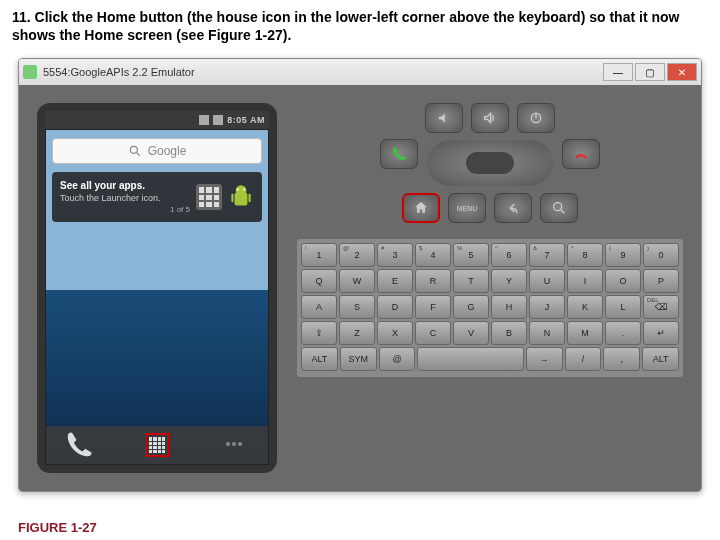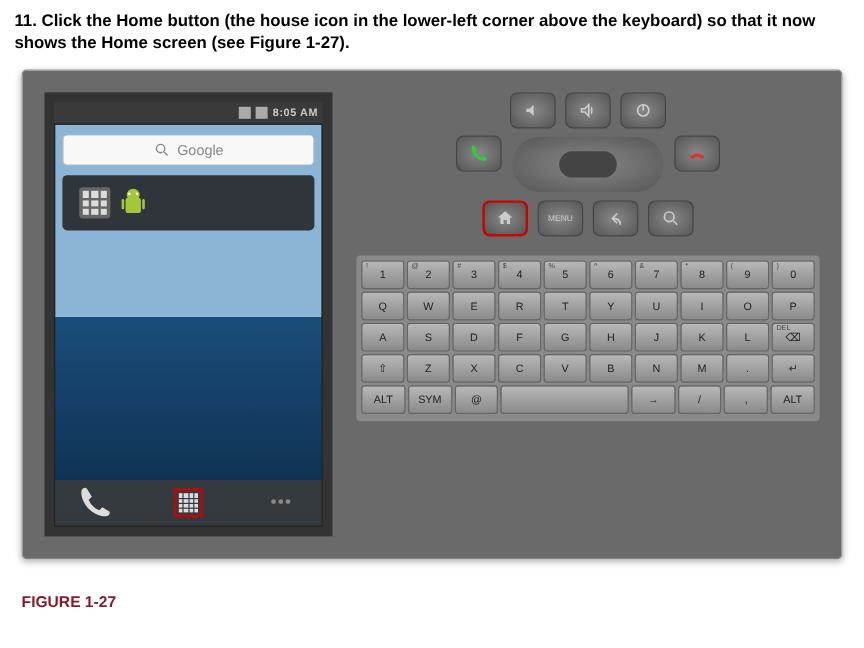--- a/index.html
+++ b/index.html
@@ -5,21 +5,21 @@
     * { margin: 0; padding: 0; box-sizing: border-box; }
     body { width: 720px; height: 540px; font-family: Arial, sans-serif; background: #fff; overflow: hidden; }
     .instruction { padding: 8px 12px; font-weight: bold; font-size: 14px; line-height: 1.3; }
     .emulator-window { margin: 6px 18px; border: 1px solid #888; border-radius: 4px; overflow: hidden; box-shadow: 0 2px 6px rgba(0,0,0,0.3); }
     .titlebar { height: 26px; background: linear-gradient(#f0f0f0, #dcdcdc); display: flex; align-items: center; padding: 0 4px; font-size: 11px; }
     .titlebar-icon { width: 14px; height: 14px; margin-right: 6px; background: #7c7; border-radius: 2px; }
     .titlebar-text { flex: 1; color: #333; }
     .win-btn { width: 30px; height: 18px; margin-left: 2px; border: 1px solid #aaa; background: #e8e8e8; display: flex; align-items: center; justify-content: center; font-size: 10px; }
     .win-close { background: #d85040; color: #fff; }
     .emu-body { display: flex; background: #6a6a6a; padding: 18px; gap: 20px; }
-    .phone-panel { width: 240px; height: 370px; background: #333; border-radius: 0; padding: 8px; display: flex; flex-direction: column; }
+    .phone-panel { width: 240px; height: 370px; background: #333; border-radius: 13px; padding: 8px; display: flex; flex-direction: column; }
     .statusbar { height: 18px; background: #3a3a3a; display: flex; align-items: center; justify-content: flex-end; padding: 0 4px; gap: 4px; font-size: 9px; color: #ccc; }
     .sig-icon, .wifi-icon { width: 10px; height: 10px; background: #aaa; }
     .clock { font-weight: bold; letter-spacing: 0.5px; }
     .phone-screen { flex: 1; background: linear-gradient(#8ab5d6 0%, #8ab5d6 48%, #1a4d7a 48%, #0d2b4a 100%); position: relative; border: 1px solid #222; }
     .searchbar { margin: 8px 6px; height: 26px; background: #f8f8f8; border-radius: 4px; display: flex; align-items: center; padding: 0 6px; border: 1px solid #bbb; justify-content: center; }
     .search-icon { width: 14px; height: 14px; margin-right: 6px; }
     .search-icon svg { width: 100%; height: 100%; }
     .search-text { color: #888; font-size: 12px; }
     .hint-card { margin: 4px 6px; background: rgba(30,30,30,0.85); border-radius: 4px; padding: 8px; position: relative; display: flex; align-items: center; }
     .hint-text { flex: 1; }
@@ -51,38 +51,50 @@
     .key { flex: 1; height: 24px; background: linear-gradient(#b8b8b8,#8a8a8a); border-radius: 3px; border: 1px solid #666; display: flex; flex-direction: column; align-items: center; justify-content: center; font-size: 9px; color: #222; position: relative; }
     .key .sup { font-size: 6px; color: #444; position: absolute; top: 1px; left: 3px; }
     .figure-label { margin: 28px 18px 0; color: #8a1a2a; font-size: 13px; font-weight: bold; }
   </style>
 </head>
 <body>
 
 <div class="instruction">11. Click the Home button (the house icon in the lower-left corner above the keyboard) so that it now shows the Home screen (see Figure 1-27).</div>
 
 <div class="emulator-window">
+  <div class="titlebar">
+    <div class="titlebar-icon"></div>
+    <div class="titlebar-text">5554:GoogleAPIs 2.2 Emulator</div>
+    <div class="win-btn">—</div>
+    <div class="win-btn">▢</div>
+    <div class="win-btn win-close">✕</div>
+  </div>
   <div class="emu-body">
     <div class="phone-panel">
       <div class="statusbar">
         <div class="sig-icon"></div>
         <div class="wifi-icon"></div>
         <div class="clock">8:05 AM</div>
       </div>
       <div class="phone-screen">
         <div class="searchbar">
           <div class="search-icon">
             <svg viewBox="0 0 24 24">
                 <circle cx="10" cy="10" r="6" fill="none" stroke="#888" stroke-width="2"></circle>
                 <line x1="15" y1="15" x2="20" y2="20" stroke="#888" stroke-width="2"></line>
               </svg>
           </div>
           <div class="search-text">Google</div>
         </div>
         <div class="hint-card">
+          <div class="hint-text">
+            <div class="hint-title">See all your apps.</div>
+            <div class="hint-sub">Touch the Launcher icon.</div>
+            <div class="hint-count">1 of 5</div>
+          </div>
           <div class="apps-grid-icon">
             <span></span>
               <span></span>
               <span></span>
               <span></span>
               <span></span>
               <span></span>
               <span></span>
               <span></span>
               <span></span>

